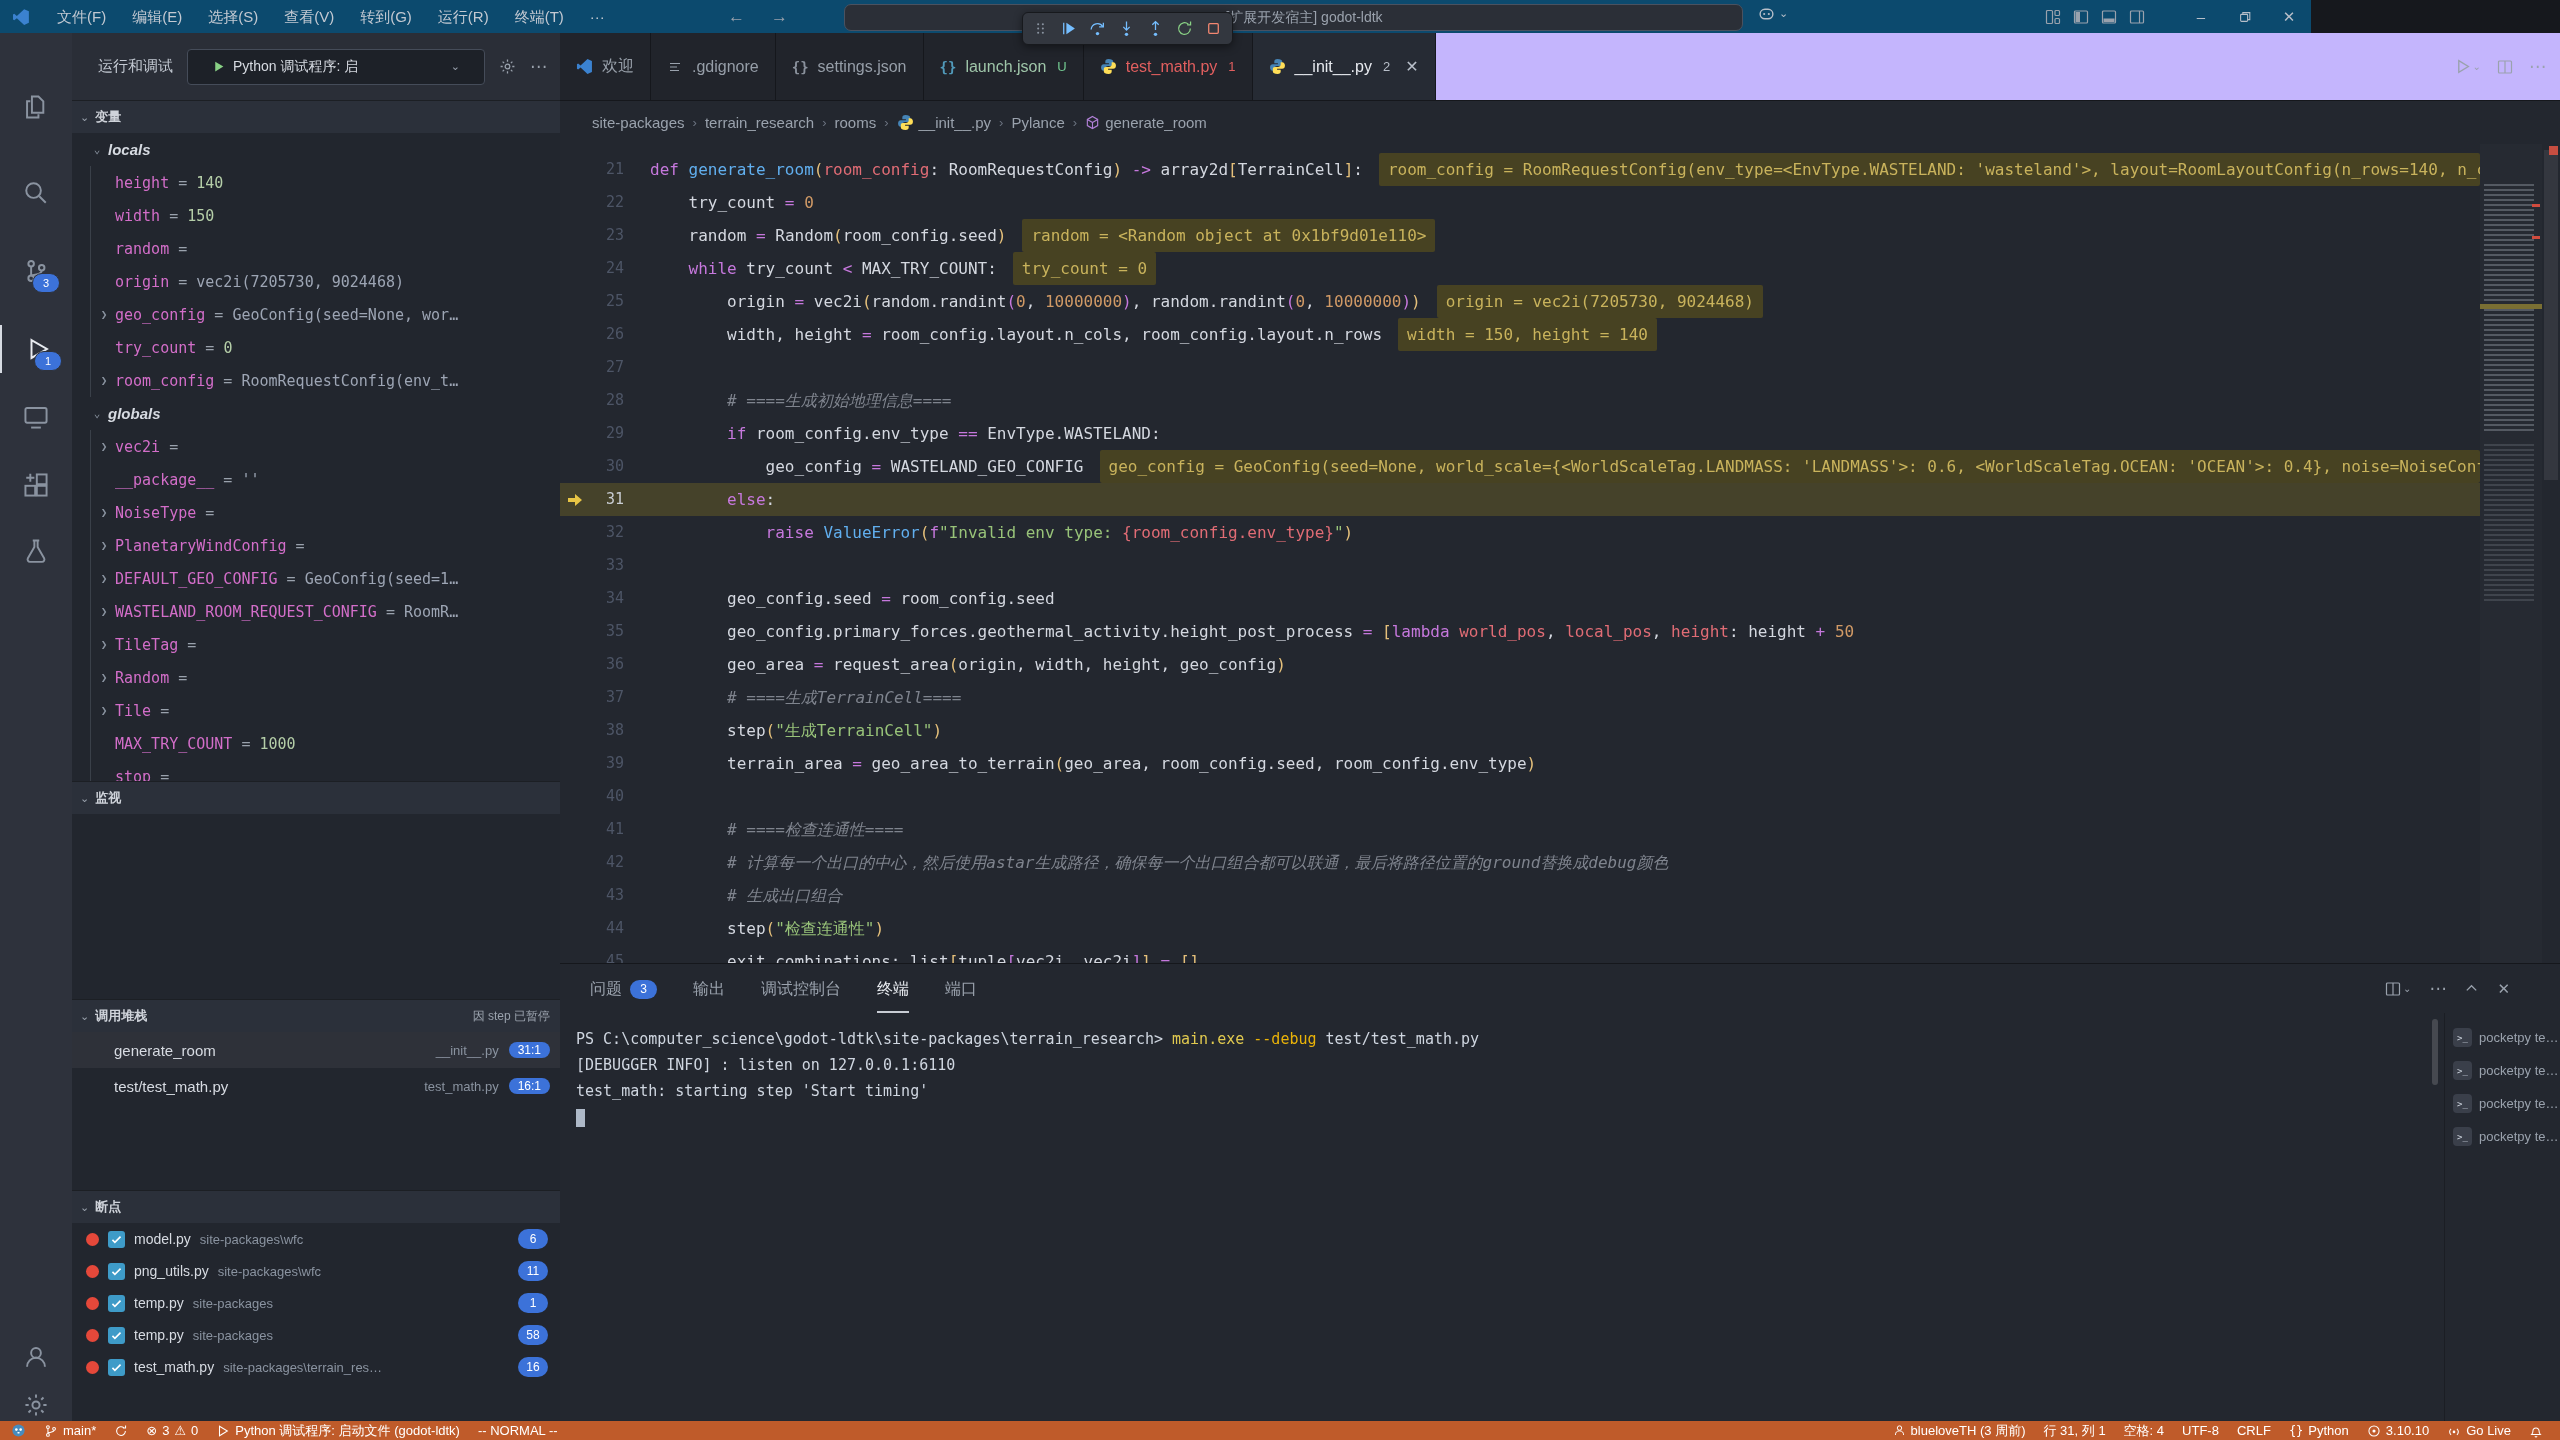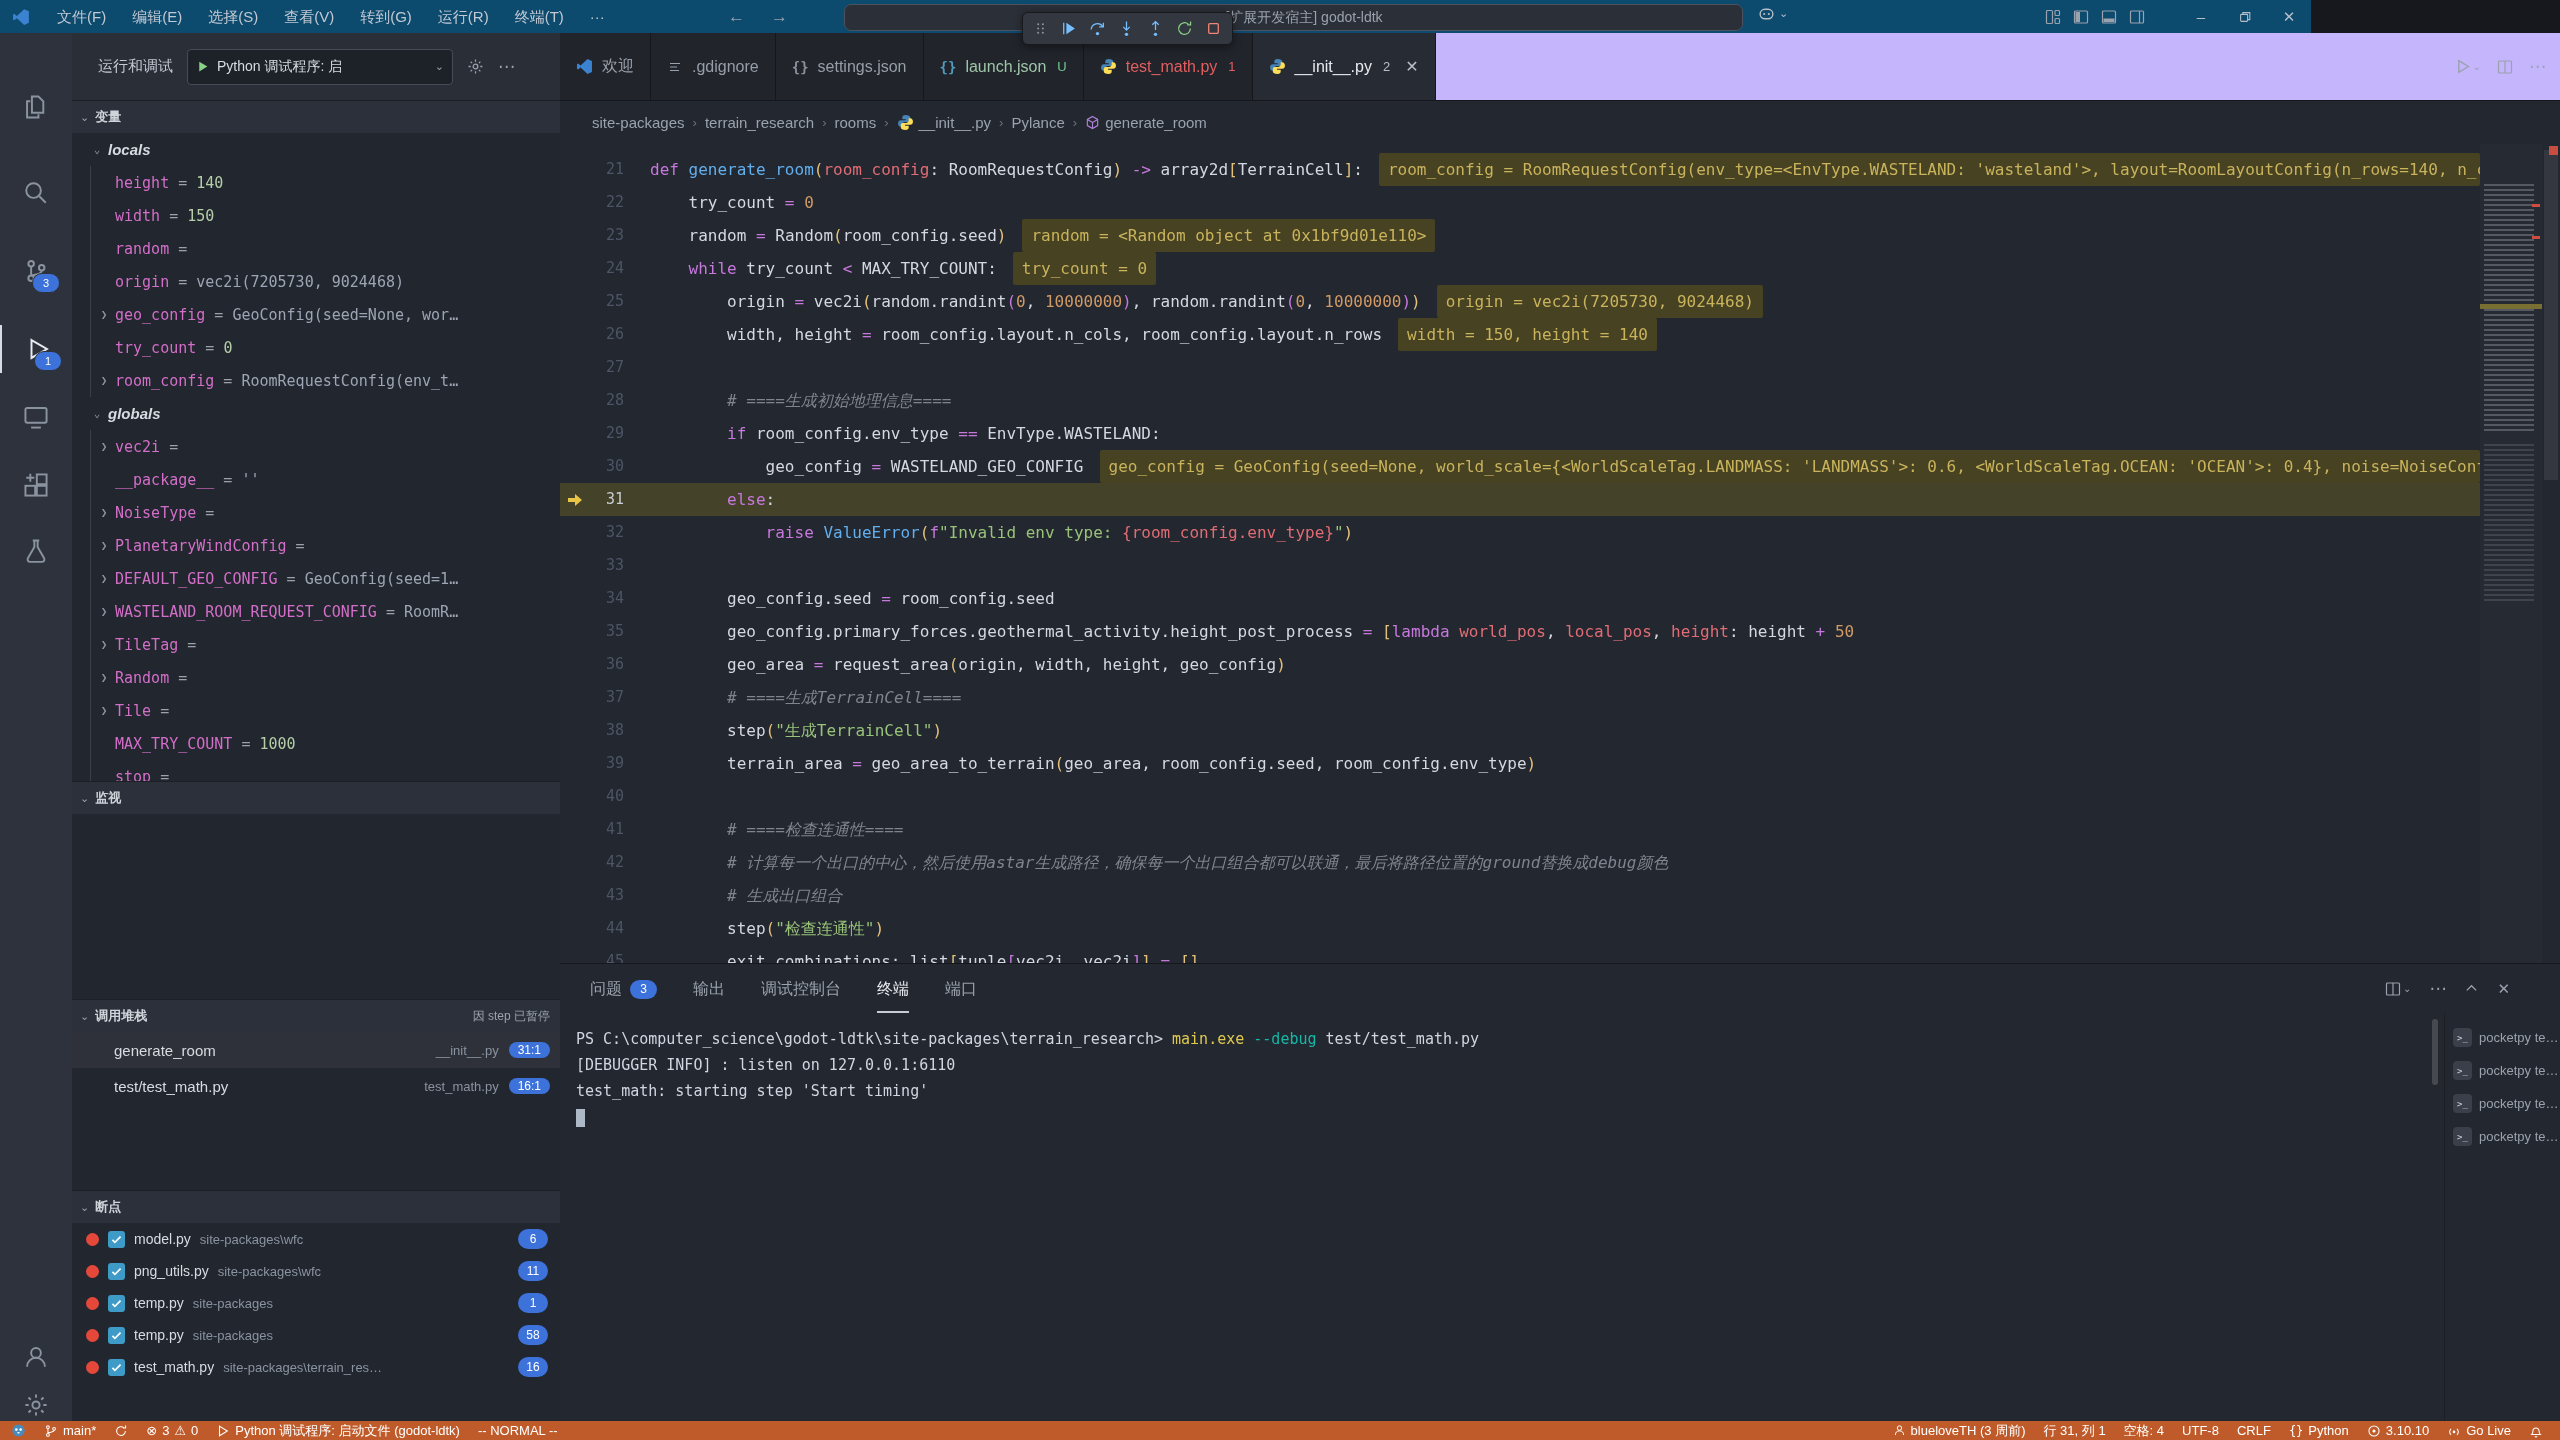--- a/index.html
+++ b/index.html
@@ -34,21 +34,21 @@
   .act-item{position:absolute;left:0;width:72px;height:48px;display:flex;align-items:center;justify-content:center;color:#8a93a0;}
   .act-item.active{color:#e8ebf0;border-left:2px solid #d7dbe2;}
   .act-badge{position:absolute;right:12px;bottom:2px;min-width:18px;height:18px;border-radius:10px;background:#3c72d9;
              color:#fff;font-size:11px;display:flex;align-items:center;justify-content:center;padding:0 4px;border:1px solid #2e323c;}
 
   
   #sidebar{left:72px;top:33px;width:488px;height:1388px;background:#2a2e37;border-right:1px solid #171a1f;}
   #sb-toolbar{position:absolute;left:0;top:0;width:488px;height:67px;display:flex;align-items:center;}
   #sb-title{margin-left:26px;font-size:15px;color:#c3c9d2;white-space:nowrap;}
   #dbg-select{margin-left:14px;width:248px;height:34px;background:#1d2128;border:1px solid #454c59;border-radius:4px;
-              display:flex;align-items:center;padding:0 8px;gap:8px;overflow:hidden;}
+              display:flex;align-items:center;padding:0 24px;gap:8px;overflow:hidden;}
   #dbg-select .lbl{white-space:nowrap;overflow:hidden;color:#d7dbe2;font-size:14px;flex:1;}
   .sec-header{position:absolute;left:0;width:488px;height:33px;background:#2b303a;border-top:1px solid #1c1f24;
               display:flex;align-items:center;font-size:13px;font-weight:bold;color:#cfd3da;gap:6px;padding-left:8px;box-sizing:border-box;}
   .sec-header .chev{font-size:11px;color:#9aa2ad;font-weight:normal;}
   .sec-body{position:absolute;left:0;width:488px;background:#22262e;overflow:hidden;}
 
   .var-row{height:33px;display:flex;align-items:center;font-family:"DejaVu Sans Mono",monospace;font-size:15px;white-space:pre;}
   .var-row .tw{width:22px;text-align:center;color:#8a93a0;font-size:11px;flex:none;}
   .var-group-label{font-family:"Liberation Sans",sans-serif;font-weight:bold;color:#d7dbe2;font-style:italic;}
   .vname{color:#d36ec9;}
@@ -111,21 +111,21 @@
   
   #panel{left:560px;top:963px;width:2000px;height:458px;background:#23272f;border-top:1px solid #15171c;}
   #panel-tabs{position:absolute;left:30px;top:0;height:49px;display:flex;align-items:flex-end;gap:36px;font-size:16px;color:#9aa2ad;}
   .ptab{display:flex;align-items:center;gap:8px;height:48px;}
   .ptab.active{color:#e8ebf0;box-shadow:inset 0 -2px 0 #c8ccd4;}
   .ptab .pbadge{min-width:19px;height:19px;border-radius:10px;background:#3c72d9;color:#fff;font-size:12px;
                 display:flex;align-items:center;justify-content:center;padding:0 4px;}
   #panel-actions{position:absolute;right:50px;top:0;height:49px;display:flex;align-items:center;gap:18px;color:#b8bfc9;}
   #terminal{position:absolute;left:16px;top:62px;width:1850px;height:380px;font-family:"DejaVu Sans Mono",monospace;
             font-size:15px;line-height:26px;white-space:pre;overflow:hidden;color:#cfd6e0;}
-  .tk-cmd{color:#e0c94f;} .tk-dim{color:#14b8a6;}
+  .tk-cmd{color:#e0c94f;} .tk-dim{color:#eab308;}
   #term-cursor{display:inline-block;width:9px;height:18px;background:#aeb9c8;vertical-align:middle;}
   #term-scroll{position:absolute;left:1872px;top:55px;width:6px;height:66px;background:rgba(255,255,255,.16);border-radius:3px;}
   #term-list{position:absolute;left:1884px;top:49px;width:116px;height:409px;border-left:1px solid #1b1e24;padding-top:8px;box-sizing:border-box;}
   .term-item{height:33px;display:flex;align-items:center;gap:7px;padding-left:8px;color:#9aa2ad;font-size:13px;white-space:nowrap;overflow:hidden;}
   .term-ico{width:19px;height:19px;border-radius:4px;background:#3a3f4a;color:#cfd6e0;font-size:9px;
             display:flex;align-items:center;justify-content:center;font-family:"DejaVu Sans Mono",monospace;flex:none;}
 
   
   #statusbar{left:0;top:1421px;width:2560px;height:19px;background:#bf5b2a;color:#fff;display:flex;align-items:center;
              font-size:13px;}

